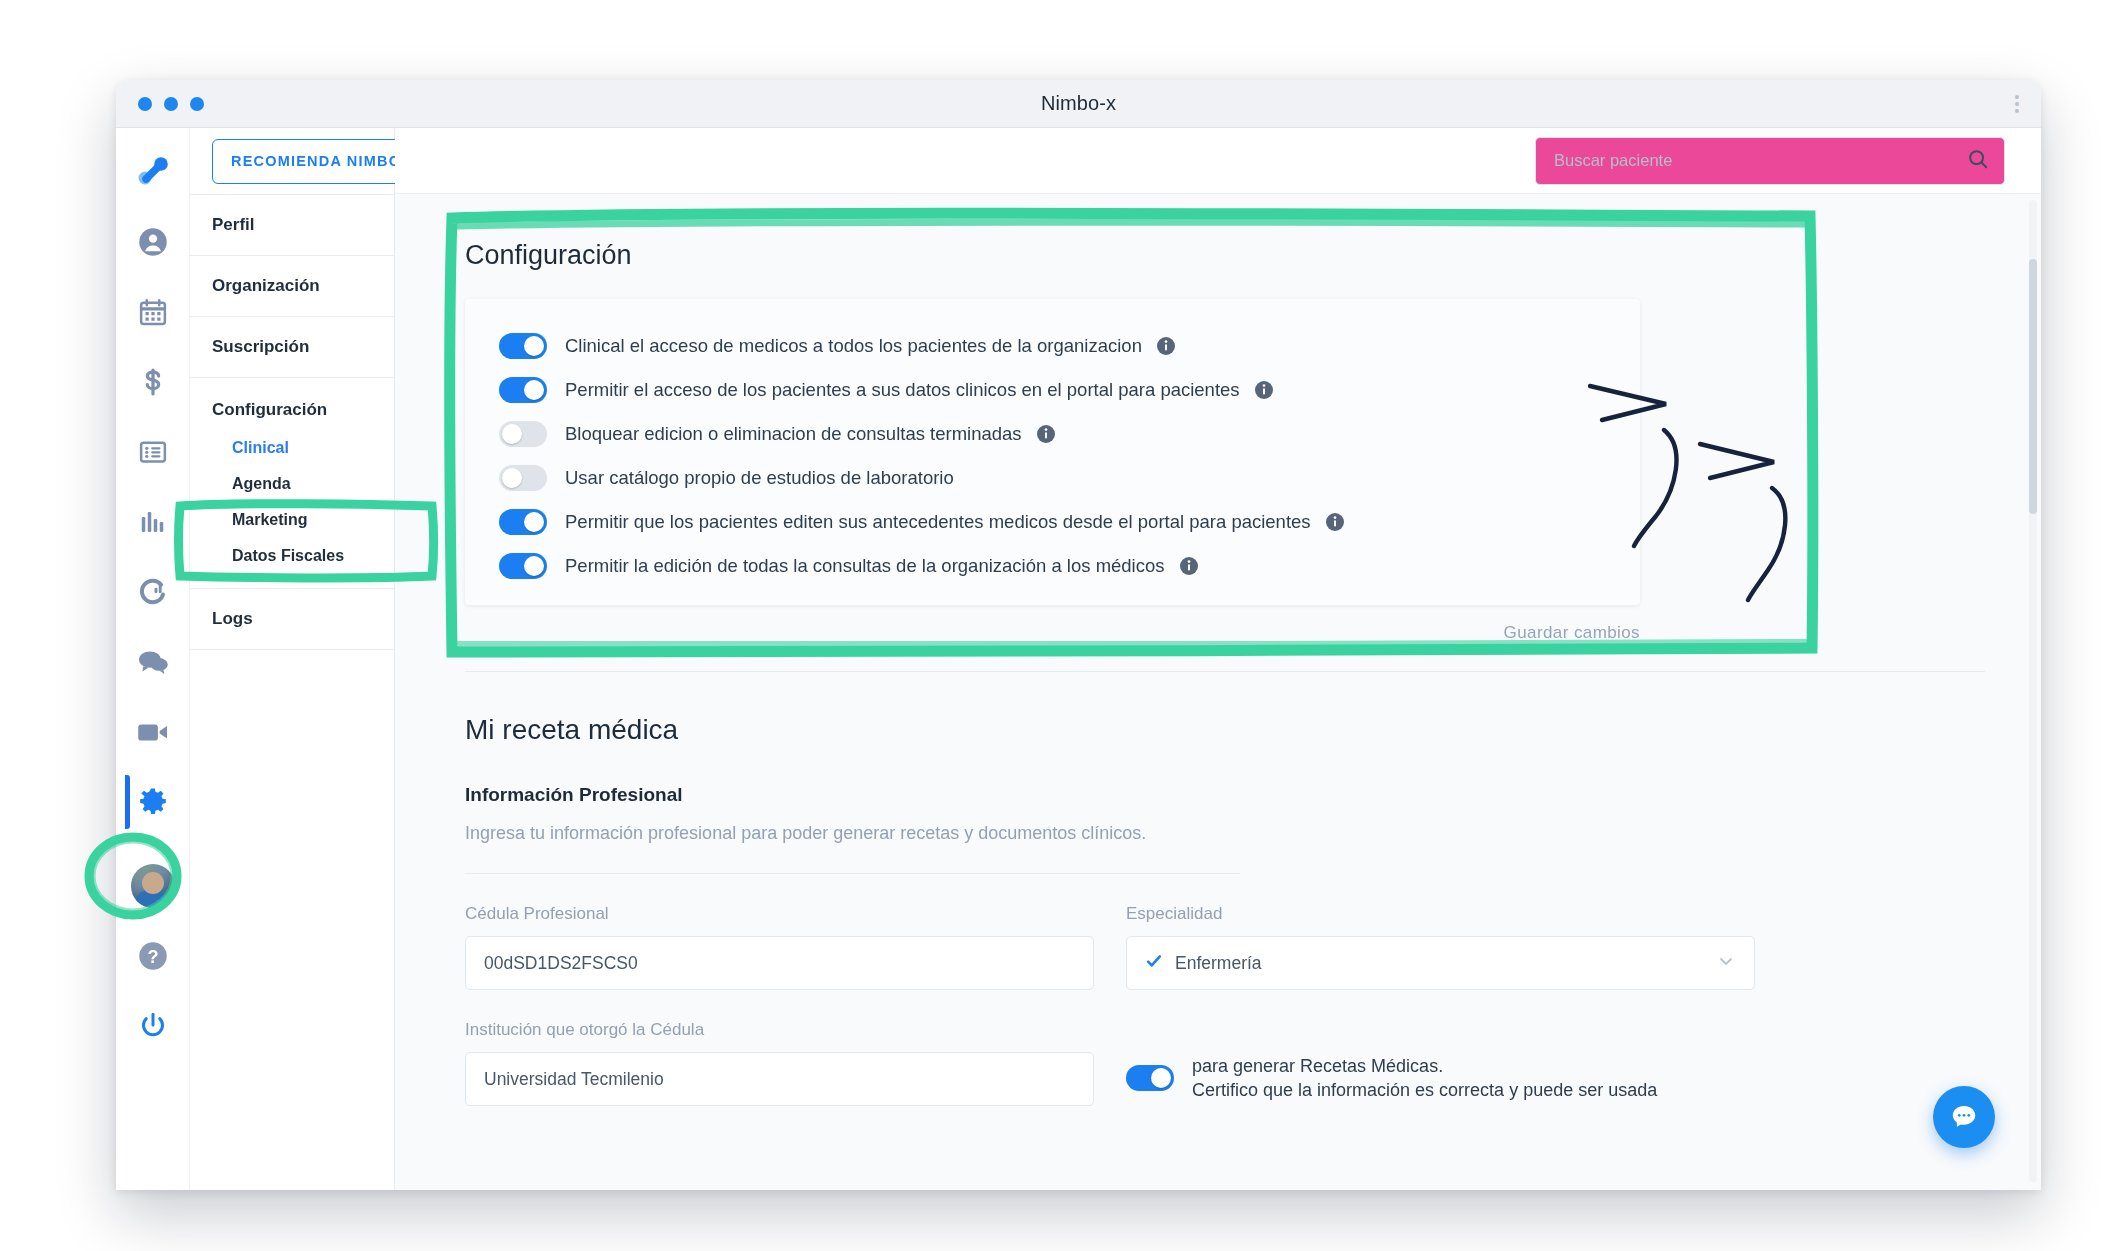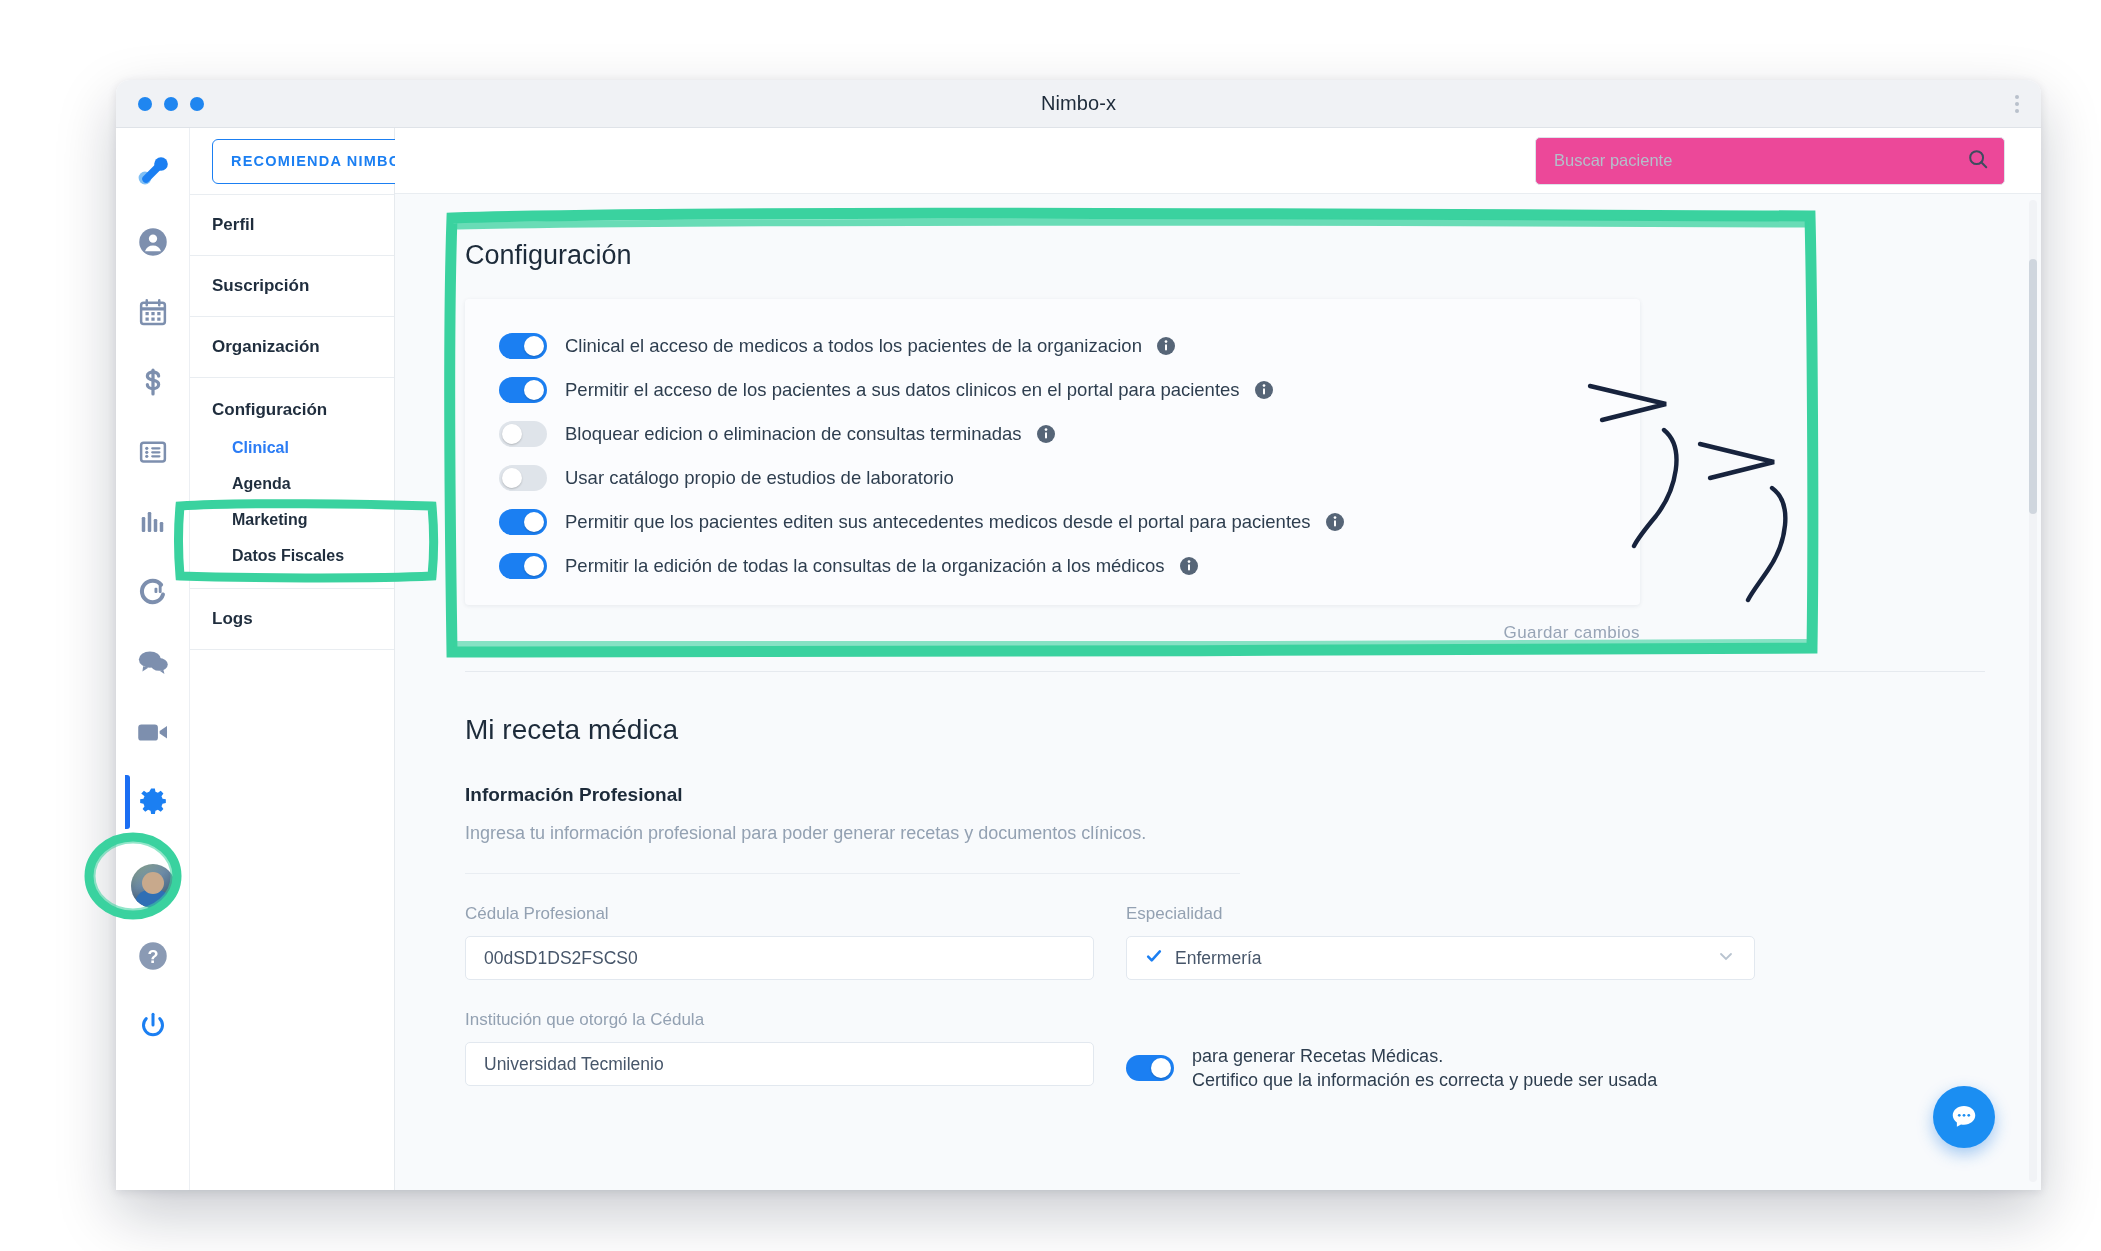--- a/index.html
+++ b/index.html
@@ -167,21 +167,21 @@
 
   .h-receta { font-size: 28px; color:#1d2b3a; margin: 42px 0 38px 0; }
   .h-info { font-size: 19px; color:#1d2b3a; font-weight:bold; margin-bottom: 14px;}
   .p-info { font-size: 18px; color:#93a1b2; line-height: 1.5; max-width: 740px; }
   .thin-rule { height:1px; background:#e9edf2; margin: 26px 0 0 0; max-width: 775px; }
 
   .form-grid { display:flex; gap: 32px; margin-top: 30px; max-width: 1290px; }
   .field { flex: 1 1 0; }
   .field-label { font-size: 17px; color:#93a1b2; margin-bottom: 12px; }
   .field-box {
-    height: 44px; border: 1px solid #e2e8ef; border-radius: 5px; background:#fff;
+    height: 54px; border: 1px solid #e2e8ef; border-radius: 5px; background:#fff;
     display:flex; align-items:center; padding: 0 18px; font-size: 17.5px; color:#47566a;
     cursor: text;
   }
   .field-box.select { cursor: pointer; justify-content: space-between; }
   .sel-left { display:flex; align-items:center; gap: 12px; }
 
   .cert-row { display:flex; align-items:center; gap:18px; padding-top: 34px; }
   .cert-text { font-size: 18px; color:#2e3e4f; line-height:1.35; }
 
   
@@ -343,22 +343,22 @@
     <div class="submenu">
       <div class="topbar-row">
         <button class="recom-btn">
           <span>RECOMIENDA NIMBO</span>
           <span>💰</span>
         </button>
       </div>
 
       <div class="menu-list">
         <div class="menu-item">Perfil</div>
+        <div class="menu-item">Organización</div>
         <div class="menu-item">Suscripción</div>
-        <div class="menu-item">Organización</div>
 
         <div class="menu-group">
           <div class="menu-group-title">Configuración</div>
           <div class="submenu-item active">Clinical</div>
           <div class="submenu-item">Agenda</div>
           <div class="submenu-item">Marketing</div>
           <div class="submenu-item">Datos Fiscales</div>
         </div>
 
         <div class="menu-item">Logs</div>

